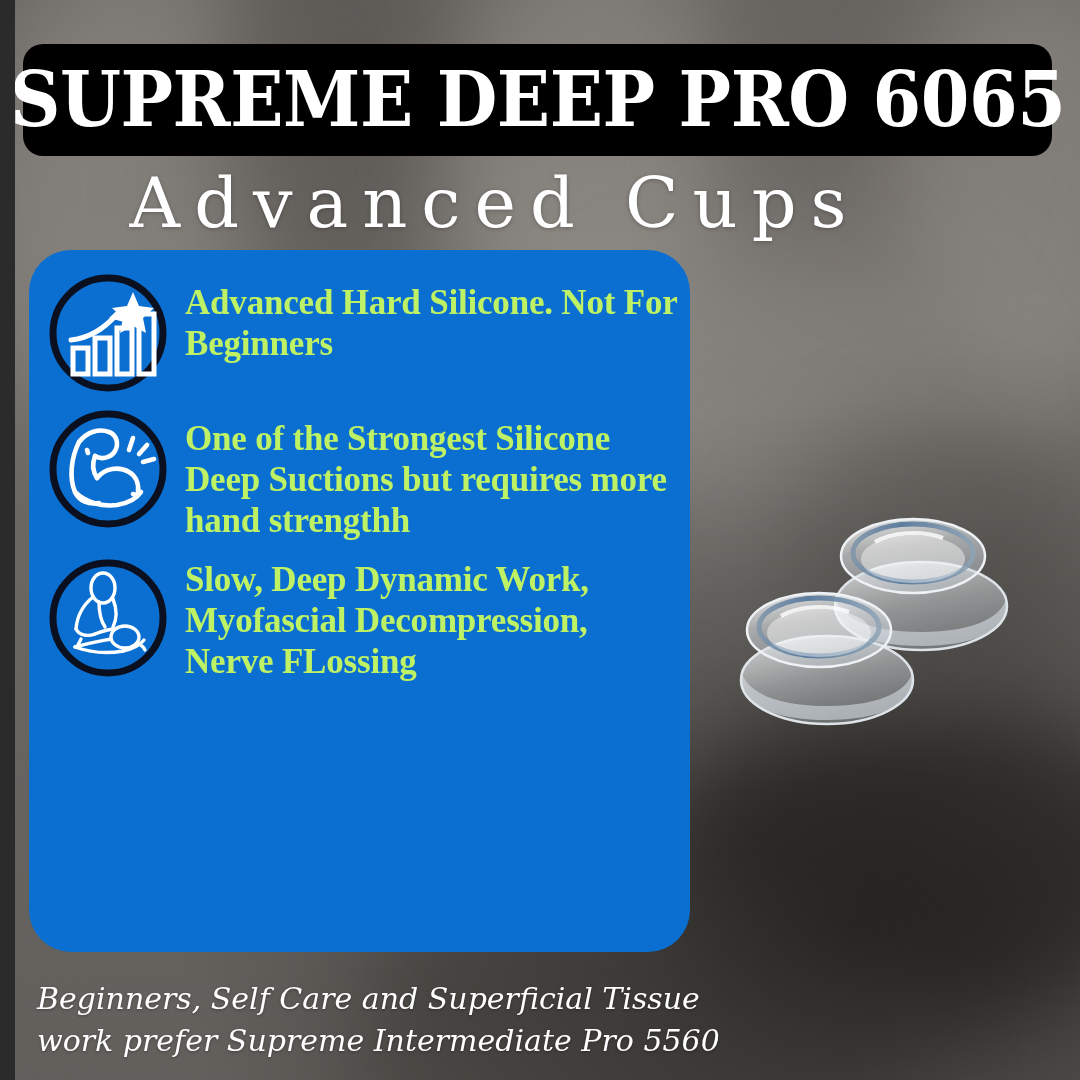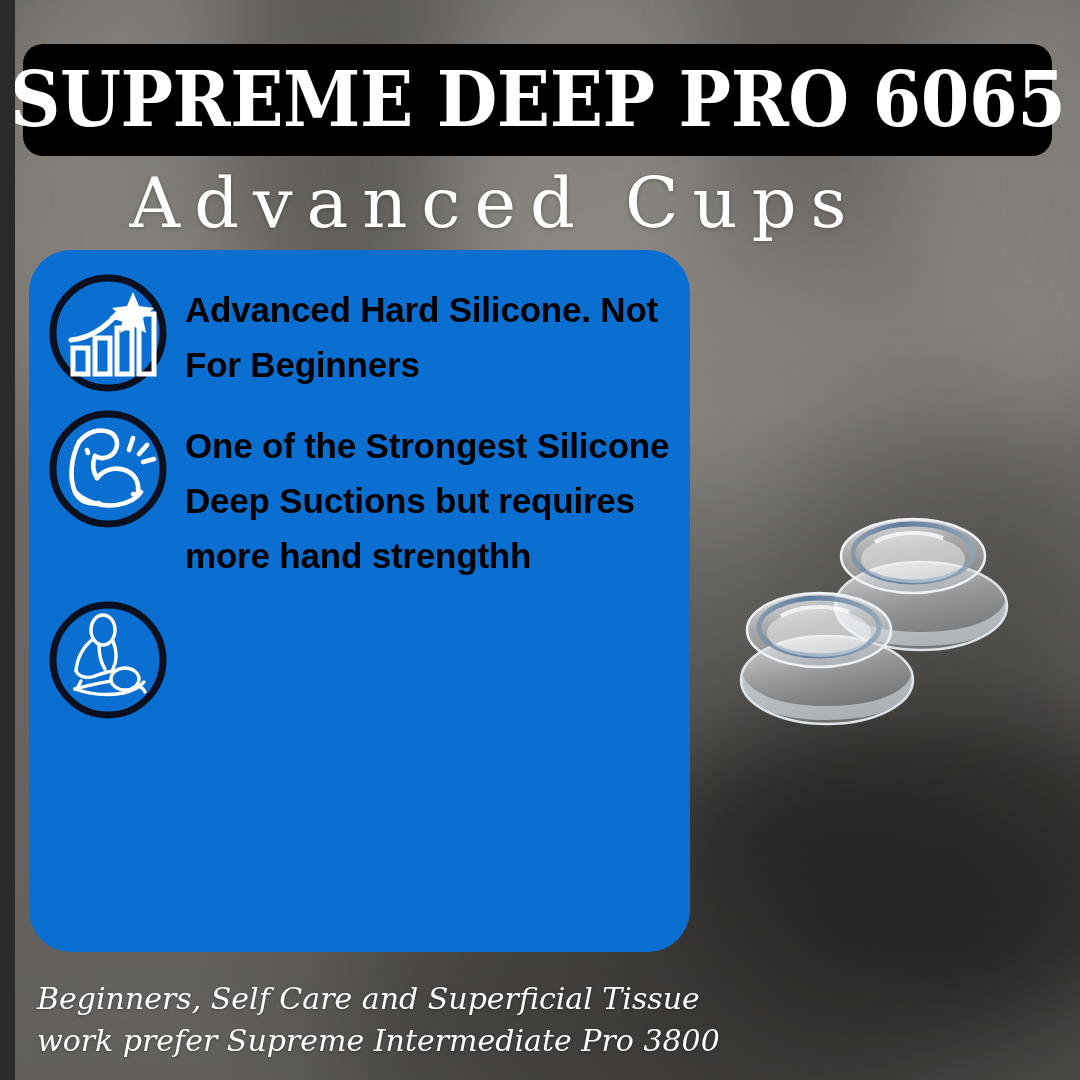--- a/index.html
+++ b/index.html
@@ -120,25 +120,25 @@
     box-sizing: border-box;
   }
   .feature-icon {
     flex: 0 0 auto;
     width: 126px;
     height: 126px;
     margin-right: 14px;
   }
   .feature-icon svg { display: block; width: 100%; height: 100%; }
   .feature-text {
-    color: #000000;
-    font-family: Liberation Sans, sans-serif;
+    color: #bef264;
+    font-family: Liberation Serif, serif;
     font-weight: 700;
     font-size: 35px;
-    line-height: 55px;
+    line-height: 41px;
     letter-spacing: -0.2px;
     padding-top: 12px;
   }
 
   #row-0 { margin-top: 8px;  }
   #row-1 { margin-top: 10px; }
   #row-2 { margin-top: 14px; }
   #row-3 { margin-top: 8px;  }
   #row-3 .feature-text { padding-top: 4px; }
   #row-2 .feature-text { padding-top: 4px; }
@@ -247,20 +247,21 @@
             <path d="M54,47 C54,58 56,66 60,72"></path>
             <ellipse cx="80" cy="82" rx="14" ry="11"></ellipse>
             <path d="M66,84 C56,86 44,88 30,92"></path>
             <path d="M30,92 C44,97 62,99 78,96"></path>
             <path d="M78,96 C88,94 95,90 99,85"></path>
             <path d="M92,88 C96,90 99,92 100,95"></path>
             <path d="M36,84 C34,88 33,90 32,92"></path>
           </g>
         </svg>
       </div>
+      <div class="feature-text">Slow, Deep Dynamic Work, Myofascial Decompression, Nerve FLossing</div>
     </div>
 
 
   </div>
 
   <div id="product-photo">
     <svg viewBox="0 0 340 310">
       <defs>
         <linearGradient id="glassA" x1="0" y1="0" x2="0.3" y2="1">
           <stop offset="0%" stop-color="#ffffff" stop-opacity="0.88"></stop>
@@ -294,16 +295,16 @@
         <ellipse cx="104" cy="200" rx="72" ry="37" fill="url(#glassA)" stroke="#eef2f5" stroke-width="2.5"></ellipse>
         <ellipse cx="104" cy="197" rx="60" ry="29" fill="none" stroke="url(#rimBlue)" stroke-width="5" opacity="0.85"></ellipse>
         <ellipse cx="104" cy="203" rx="52" ry="24" fill="#ffffff" opacity="0.42"></ellipse>
         <path d="M66,186 C82,176 112,174 134,182" fill="none" stroke="#ffffff" stroke-width="4" opacity="0.8"></path>
       </g>
     </svg>
   </div>
 
   <div id="footer-note">
     <span class="footer-line">Beginners, Self Care and Superficial Tissue</span>
-    <span class="footer-line">work prefer Supreme Intermediate Pro 3800</span>
+    <span class="footer-line">work prefer Supreme Intermediate Pro 5560</span>
   </div>
 
 </div>
 
 </body></html>

